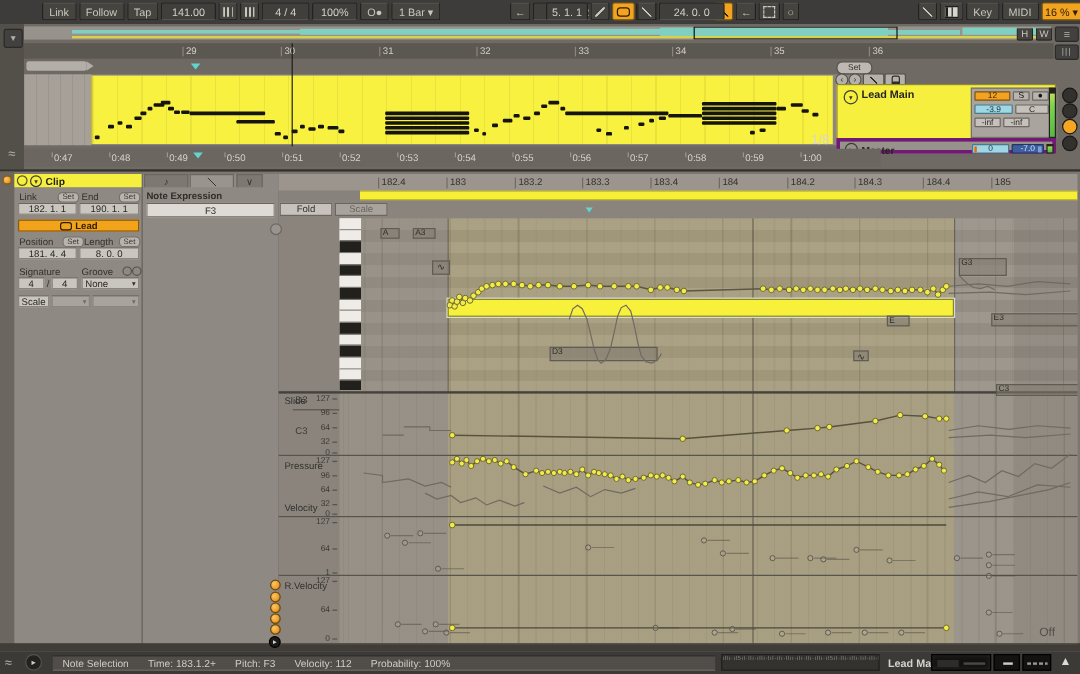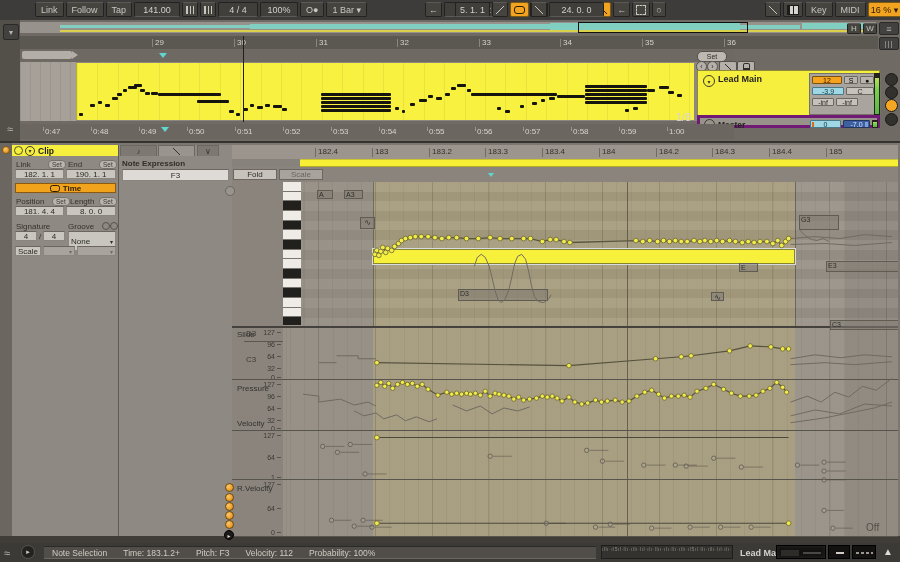--- a/index.html
+++ b/index.html
@@ -394,36 +394,36 @@
         <span style="margin-left:3px;font-size:8.5px;font-weight:bold;color:#21201c;">Clip</span>
       </div>
       <span class="plabel" style="left:4px;top:15px;">Link</span>
       <span class="setpill" style="left:36px;top:15px;">Set</span>
       <span class="plabel" style="left:56px;top:15px;">End</span>
       <span class="setpill" style="left:87px;top:15px;">Set</span>
       <span class="fieldbox" style="left:3px;top:24px;width:49px;height:10px;">182. 1. 1</span>
       <span class="fieldbox" style="left:54px;top:24px;width:50px;height:10px;">190. 1. 1</span>
       <div id="loop-btn">
           <span class="loopicon2"></span>
-          <span>Time</span>
+          <span>Lead</span>
         </div>
       <span class="plabel" style="left:4px;top:52px;">Position</span>
       <span class="setpill" style="left:40px;top:52px;">Set</span>
       <span class="plabel" style="left:58px;top:52px;">Length</span>
       <span class="setpill" style="left:87px;top:52px;">Set</span>
       <span class="fieldbox" style="left:3px;top:61px;width:49px;height:10px;">181. 4. 4</span>
       <span class="fieldbox" style="left:54px;top:61px;width:50px;height:10px;">8. 0. 0</span>
       <span class="plabel" style="left:4px;top:77px;">Signature</span>
       <span class="plabel" style="left:56px;top:77px;">Groove</span>
       <span style="position:absolute;left:90px;top:77px;width:6px;height:6px;border:1px solid #55524d;border-radius:50%;"></span>
       <span style="position:absolute;left:98px;top:77px;width:6px;height:6px;border:1px solid #55524d;border-radius:50%;"></span>
       <span class="fieldbox" style="left:3px;top:86px;width:22px;height:10px;">4</span>
       <span class="plabel" style="left:27px;top:87px;">/</span>
       <span class="fieldbox" style="left:31px;top:86px;width:22px;height:10px;">4</span>
-      <span class="fieldbox" style="left:56px;top:86px;width:48px;height:10px;justify-content:space-between;padding:9px 2px;">
+      <span class="fieldbox" style="left:56px;top:86px;width:48px;height:10px;justify-content:space-between;padding:4px 2px;">
           <span>None</span>
           <span style="font-size:6px;">▾</span>
         </span>
       <span class="fieldbox" style="left:3px;top:101px;width:26px;height:10px;">Scale</span>
       <span class="fieldbox dimbox" style="left:31px;top:101px;width:32px;height:10px;justify-content:flex-end;padding:0 2px;">
           <span style="font-size:6px;">▾</span>
         </span>
       <span class="fieldbox dimbox" style="left:65px;top:101px;width:39px;height:10px;justify-content:flex-end;padding:0 2px;">
           <span style="font-size:6px;">▾</span>
         </span>

